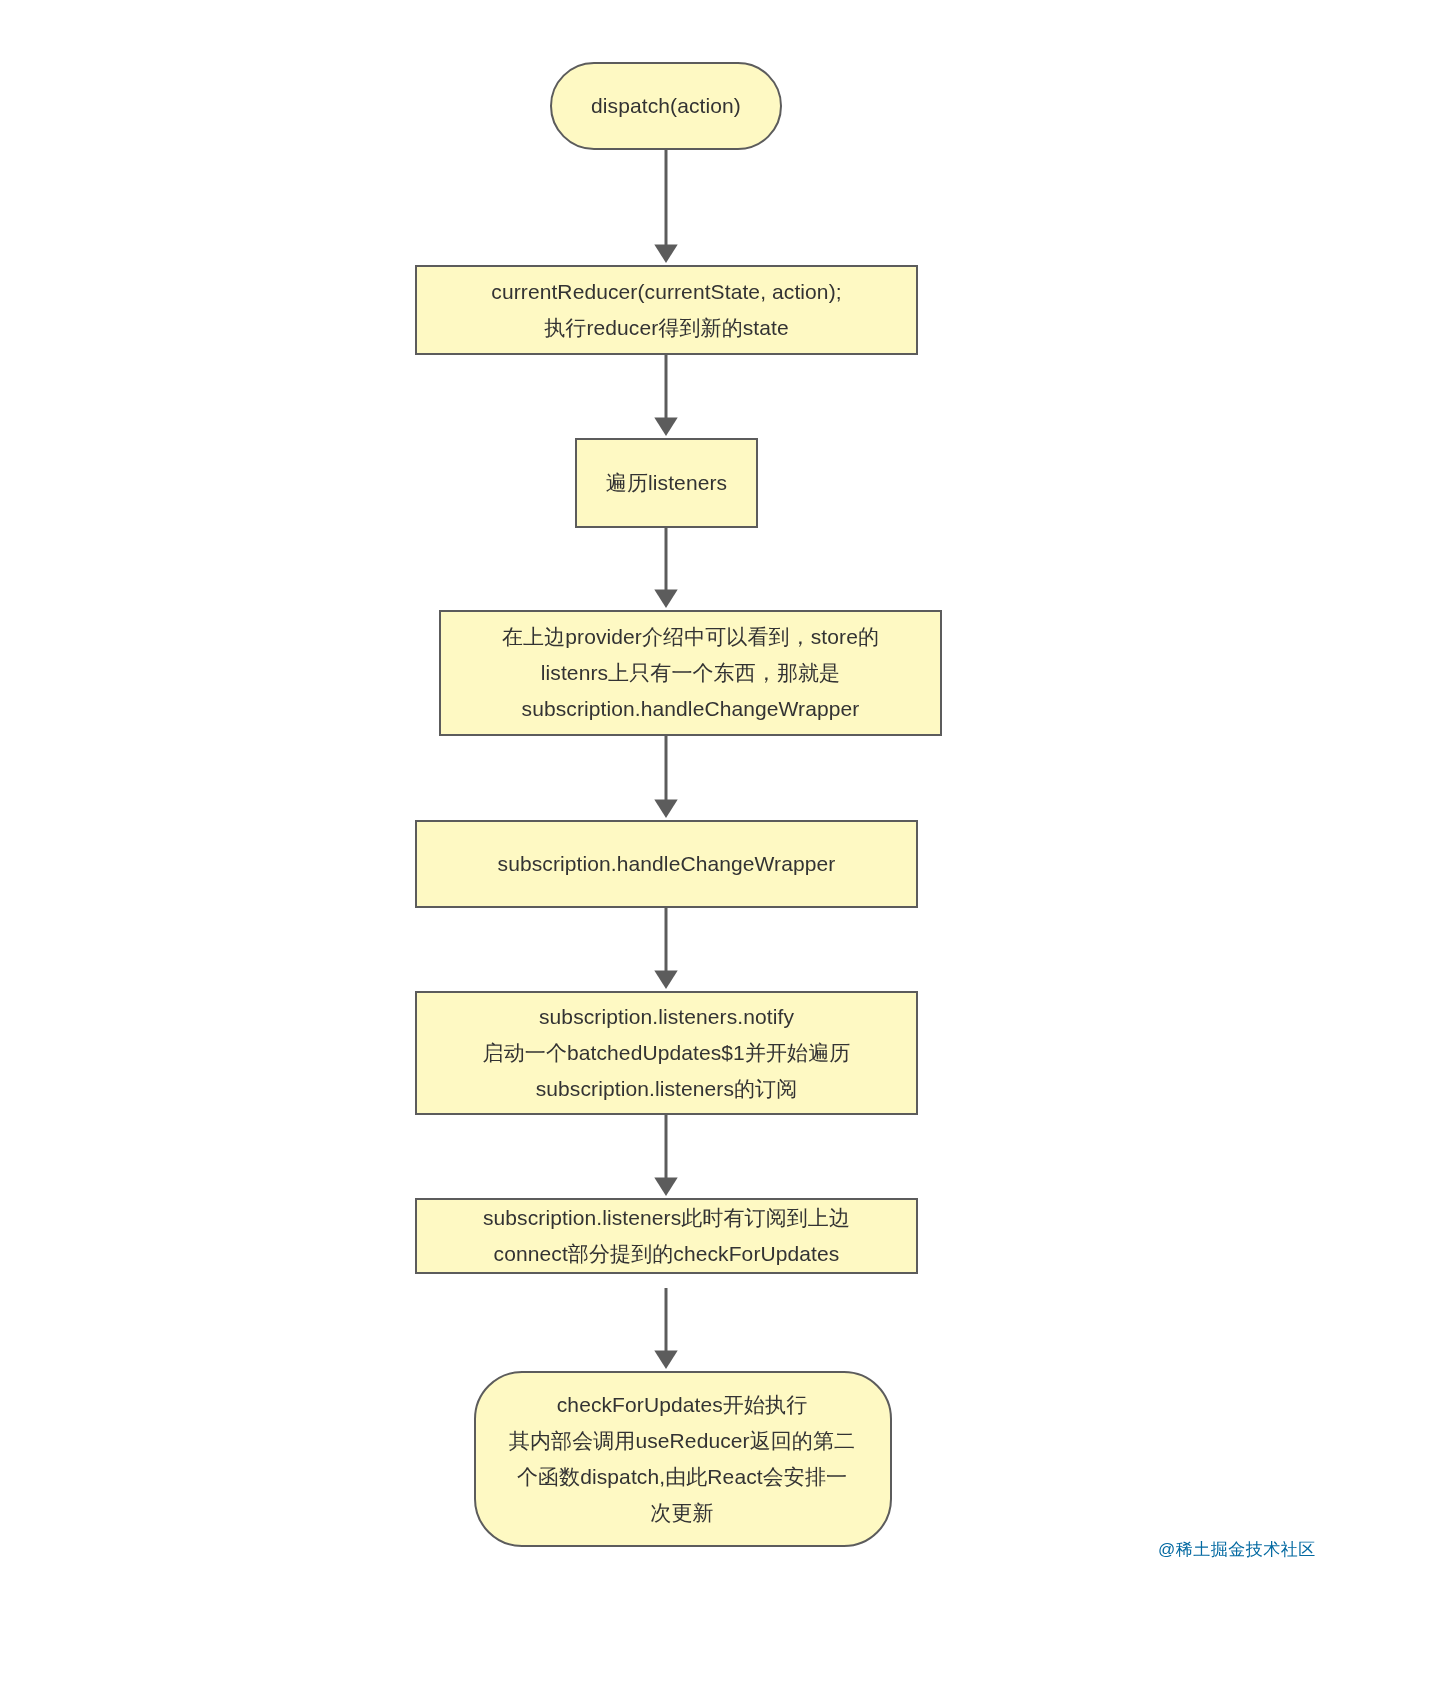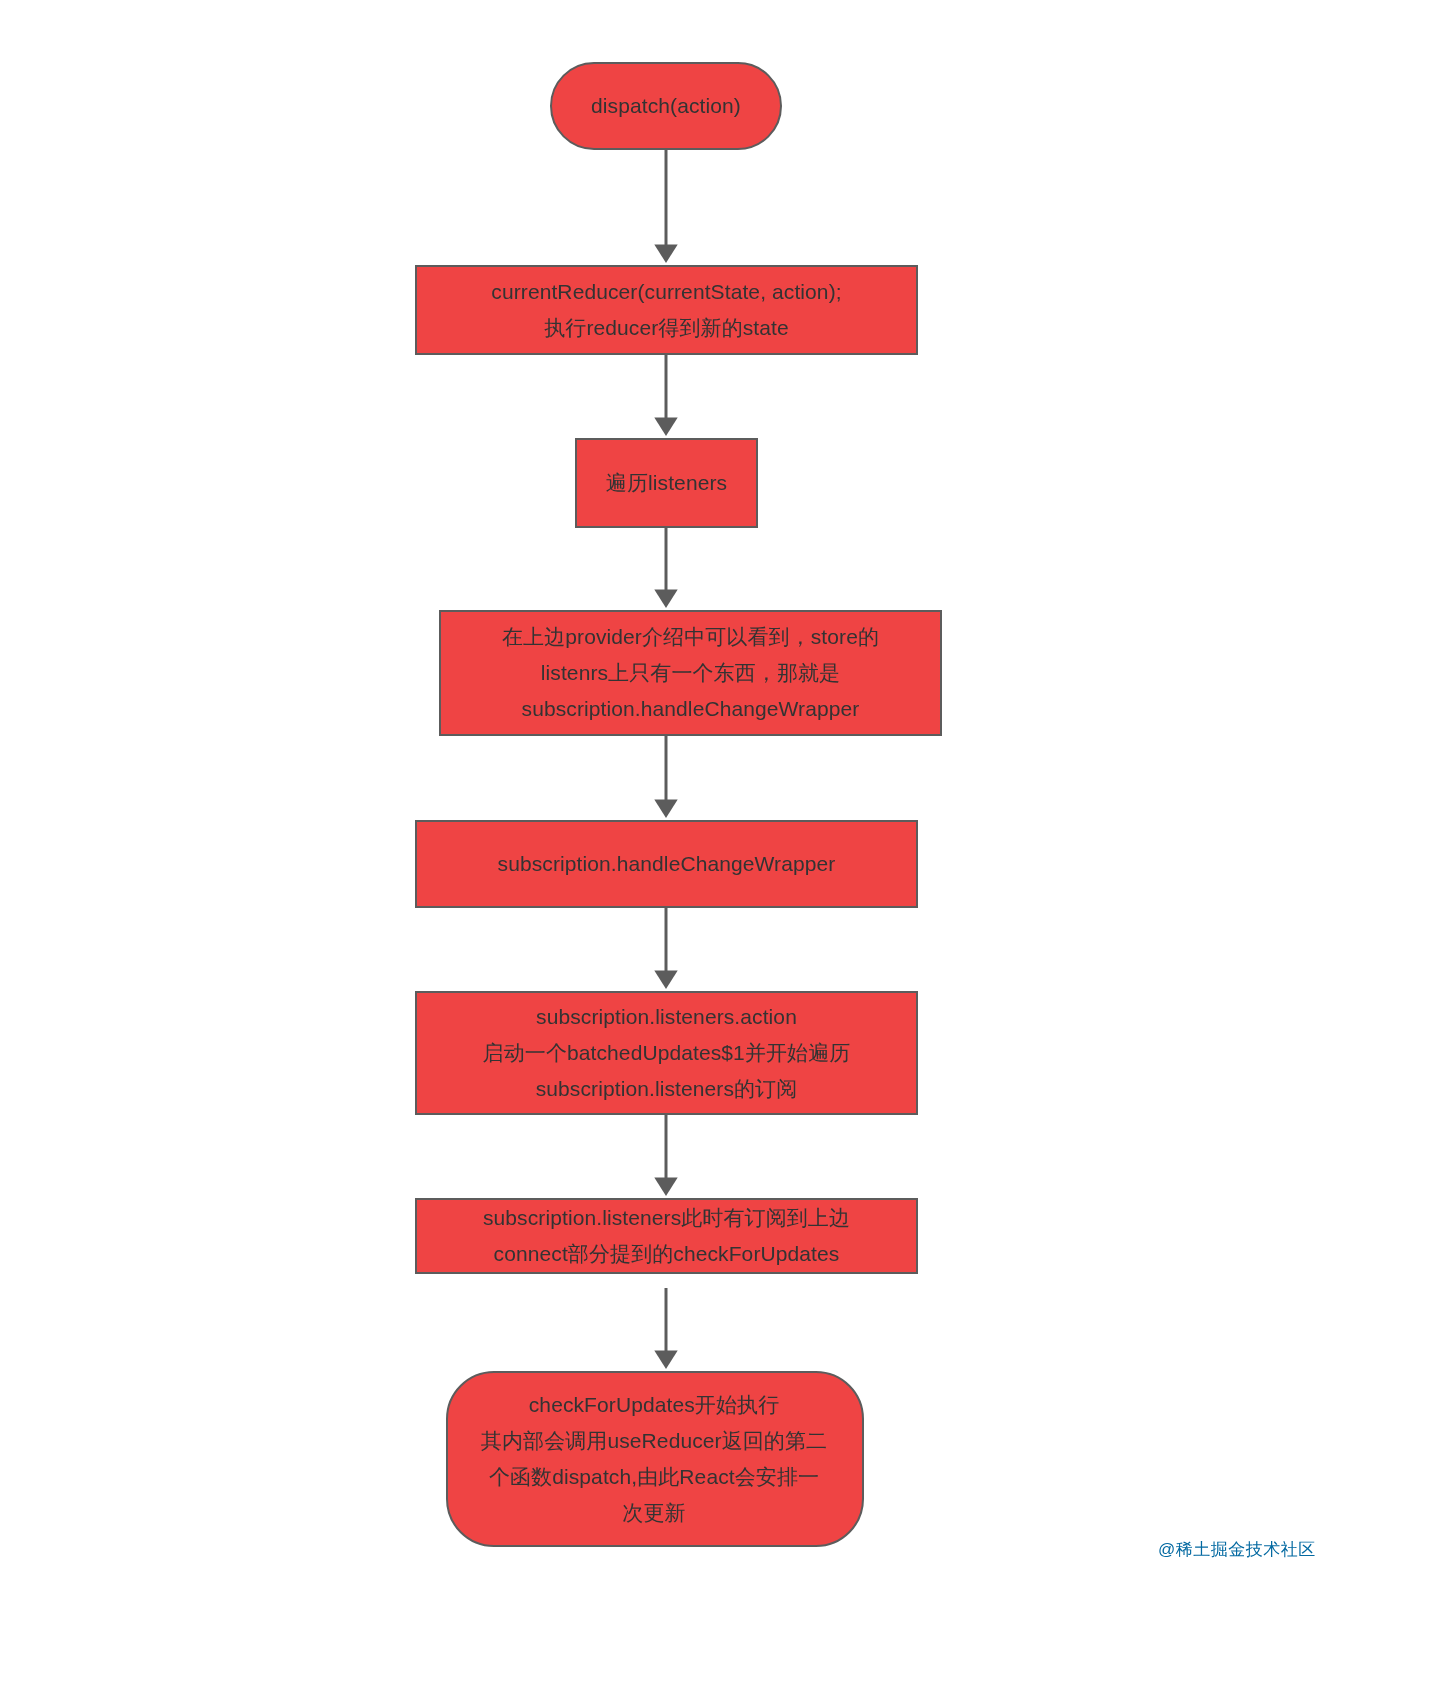--- a/index.html
+++ b/index.html
@@ -20,21 +20,21 @@
     left: 0;
     top: 0;
     width: 1456px;
     height: 1693px;
   }
 
   .node {
     position: absolute;
     box-sizing: border-box;
     border: 2px solid #5c5c5c;
-    background: #ef4444;
+    background: #fef9c3;
     color: #333333;
     display: flex;
     flex-direction: column;
     align-items: center;
     justify-content: center;
     text-align: center;
     font-size: 21px;
     line-height: 36px;
     letter-spacing: 0.1px;
     white-space: pre-line;
@@ -59,21 +59,21 @@
   }
 
   
   #node-0 { left: 550px; top: 62px;   width: 232px; height: 88px;  }
   #node-1 { left: 415px; top: 265px;  width: 503px; height: 90px;  }
   #node-2 { left: 575px; top: 438px;  width: 183px; height: 90px;  }
   #node-3 { left: 415px; top: 610px;  width: 503px; height: 126px; margin-left: 24px; }
   #node-4 { left: 415px; top: 820px;  width: 503px; height: 88px;  }
   #node-5 { left: 415px; top: 991px;  width: 503px; height: 124px; }
   #node-6 { left: 415px; top: 1198px; width: 503px; height: 76px;  }
-  #node-7 { left: 446px; top: 1371px; width: 418px; height: 176px; padding-left: 8px; }
+  #node-7 { left: 474px; top: 1371px; width: 418px; height: 176px; padding-left: 8px; }
 </style>
 </head>
 <body>
 
 <svg id="flow-canvas" viewBox="0 0 1456 1693" xmlns="http://www.w3.org/2000/svg">
   <defs>
     <marker id="arrowhead" markerWidth="9" markerHeight="9" refX="5.2" refY="4.5" orient="auto" markerUnits="strokeWidth">
       <path d="M0,0.6 L0,8.4 L6.2,4.5 z" fill="#5c5c5c"></path>
     </marker>
   </defs>
@@ -106,21 +106,21 @@
   <span class="node-text">在上边provider介绍中可以看到，store的
 listenrs上只有一个东西，那就是
 subscription.handleChangeWrapper</span>
 </div>
 
 <div class="node" id="node-4">
   <span class="node-text">subscription.handleChangeWrapper</span>
 </div>
 
 <div class="node" id="node-5">
-  <span class="node-text">subscription.listeners.action
+  <span class="node-text">subscription.listeners.notify
 启动一个batchedUpdates$1并开始遍历
 subscription.listeners的订阅</span>
 </div>
 
 <div class="node" id="node-6">
   <span class="node-text">subscription.listeners此时有订阅到上边
 connect部分提到的checkForUpdates</span>
 </div>
 
 <div class="node terminal" id="node-7">

